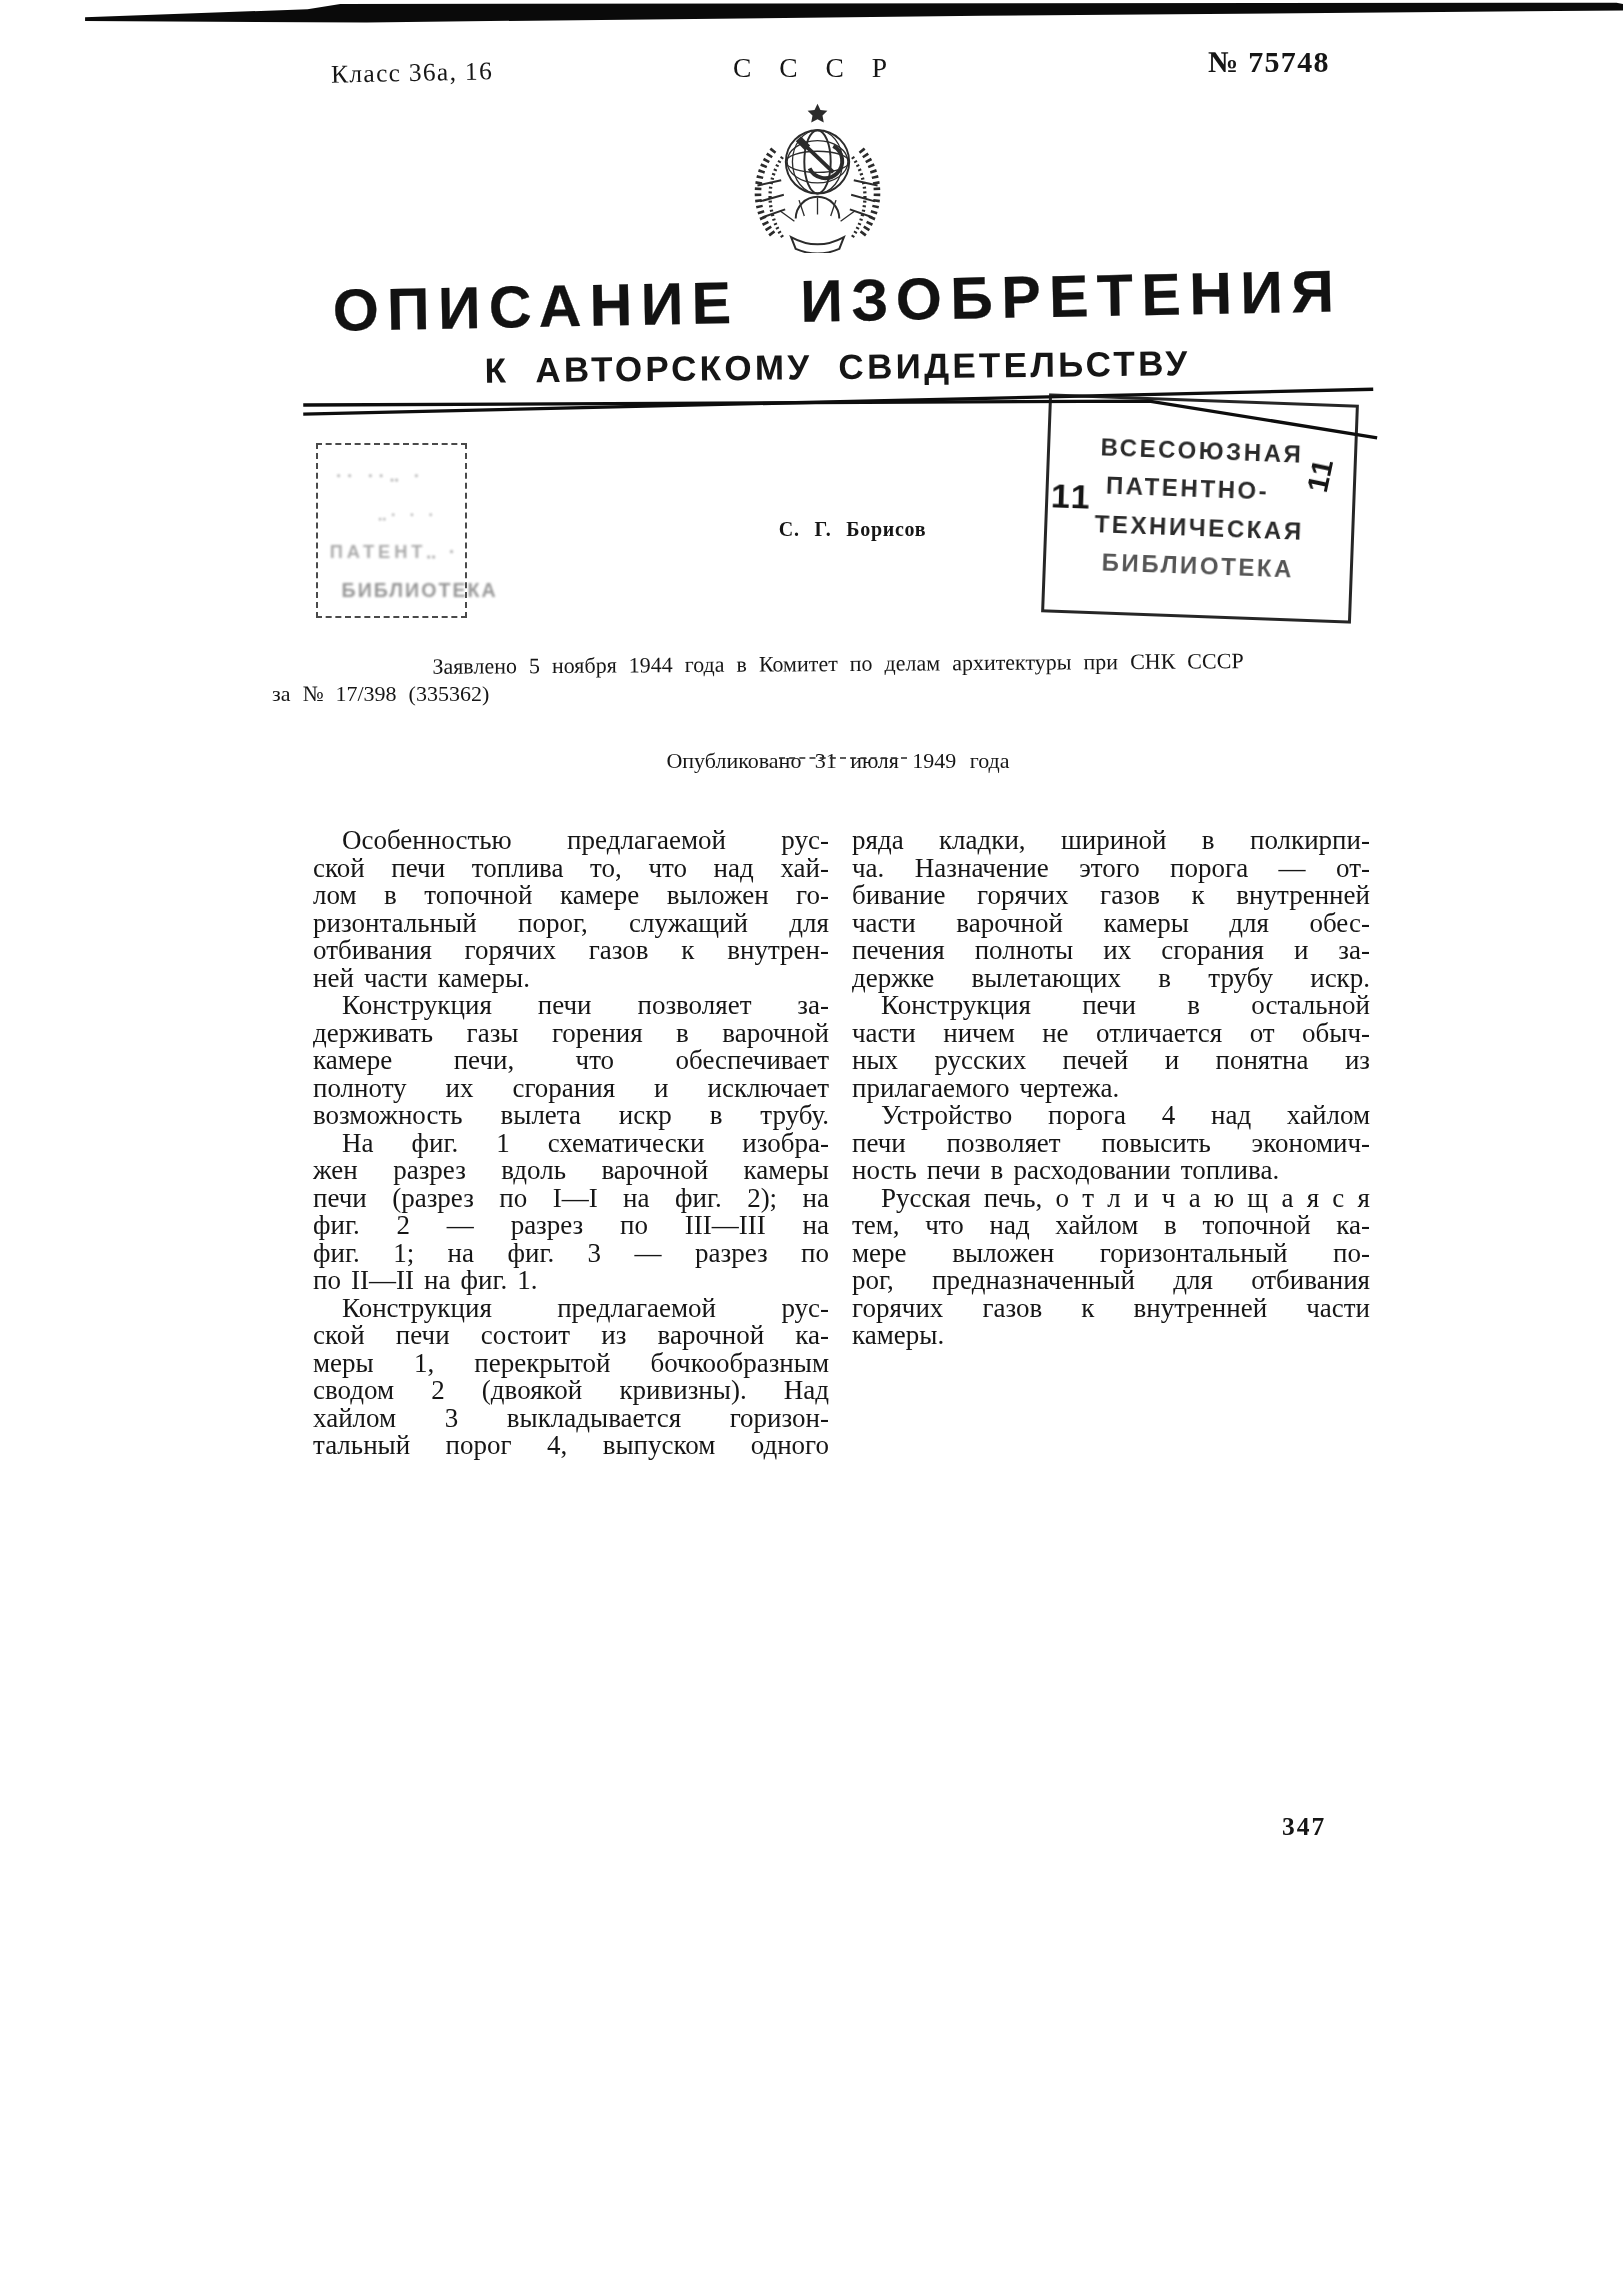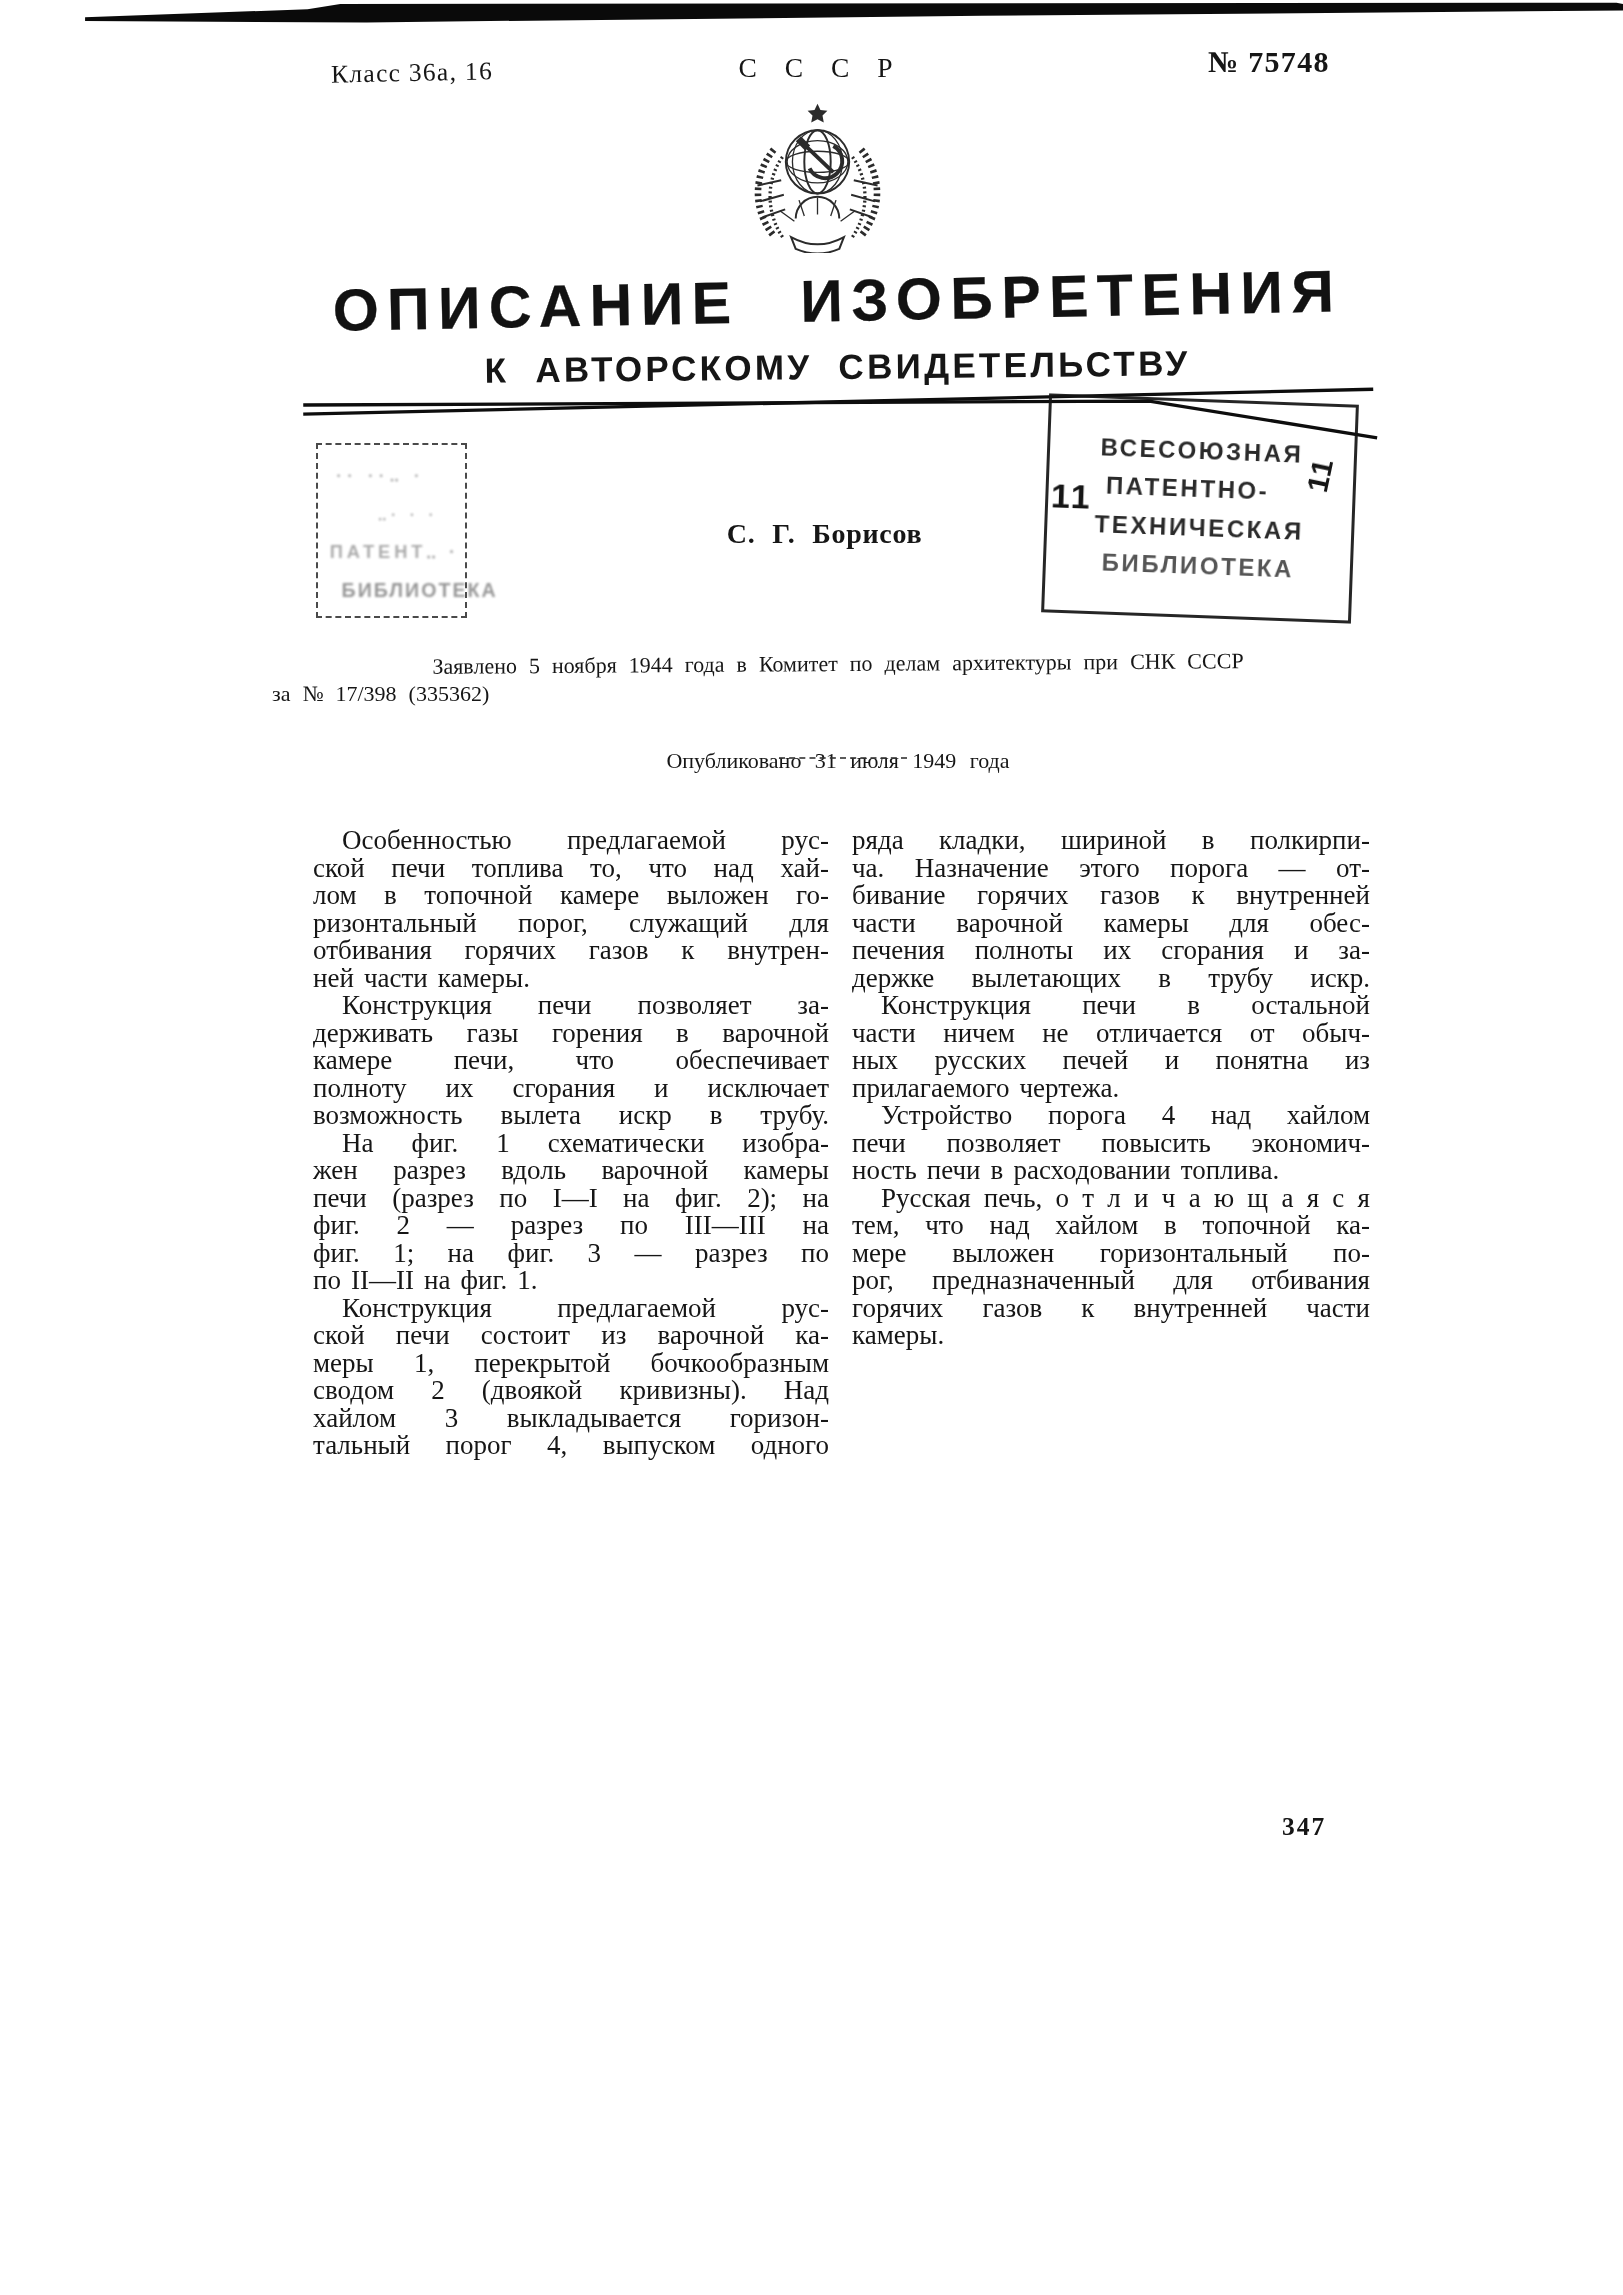--- a/index.html
+++ b/index.html
@@ -9,21 +9,21 @@
     background:#ffffff;
     font-family:"Liberation Serif", serif;
     color:#161616;
     overflow:hidden;
     margin:0 auto;
   }
   
   .scanline{position:absolute;left:0;top:0;width:1623px;height:29px;}
   
   .class-label{position:absolute;left:331px;top:58px;font-size:25.5px;letter-spacing:1.3px;transform:rotate(-1.2deg);}
-  .country{position:absolute;left:733px;top:52px;width:170px;text-align:right;font-size:27.5px;letter-spacing:10.5px;}
+  .country{position:absolute;left:733px;top:52px;width:170px;text-align:left;font-size:27.5px;letter-spacing:10.5px;}
   .patent-no{position:absolute;left:1208px;top:45px;font-size:30px;font-weight:700;letter-spacing:1.3px;}
   
   .emblem{position:absolute;left:735px;top:101px;width:165px;height:152px;opacity:.92;}
   
   .main-title{
     position:absolute;left:281px;top:267px;width:1113px;
     text-align:center;font-family:"Liberation Sans",sans-serif;
     font-size:59px;font-weight:700;letter-spacing:8.5px;word-spacing:36px;
     transform:rotate(-1.1deg);color:#121212;
     -webkit-text-stroke:0.3px #121212;
@@ -39,21 +39,21 @@
   .stamp-left{
     position:absolute;left:316px;top:443px;width:151px;height:175px;
     border:2px dashed #2b2b2b;box-sizing:border-box;opacity:.85;
   }
   .stamp-left .fl{position:absolute;font-family:"Liberation Sans",sans-serif;font-weight:700;color:#3a3a3a;filter:blur(0.9px);}
   .fl1{left:18.3px;top:18.3px;font-size:17px;letter-spacing:5.2px;opacity:.5;}
   .fl2{left:60px;top:58px;font-size:15.7px;letter-spacing:4.6px;opacity:.45;}
   .fl3{left:11.8px;top:93px;font-size:18.3px;letter-spacing:3.9px;opacity:.5;}
   .fl4{left:23.6px;top:134px;font-size:19.6px;letter-spacing:2px;opacity:.62;filter:blur(0.6px);}
   
-  .author{position:absolute;left:576px;top:518px;width:497px;text-align:center;font-size:28px;font-weight:600;word-spacing:9.2px;letter-spacing:0.7px;}
+  .author{position:absolute;left:604px;top:518px;width:497px;text-align:center;font-size:20px;font-weight:600;word-spacing:9.2px;letter-spacing:0.7px;}
   .invention-title{position:absolute;left:576px;top:575px;width:484px;text-align:center;font-size:31px;font-weight:700;letter-spacing:4.6px;word-spacing:11.8px;}
   
   .stamp-right{
     position:absolute;left:1045px;top:399px;width:310px;height:219px;
     border:3.9px solid #141414;box-sizing:border-box;
     transform:rotate(2.1deg);
     display:flex;flex-direction:column;justify-content:center;align-items:center;
     gap:10.5px;filter:blur(0.4px);opacity:.92;
   }
   .stamp-right .sl{font-family:"Liberation Sans",sans-serif;font-weight:700;font-size:24px;letter-spacing:2.6px;color:#181818;}

